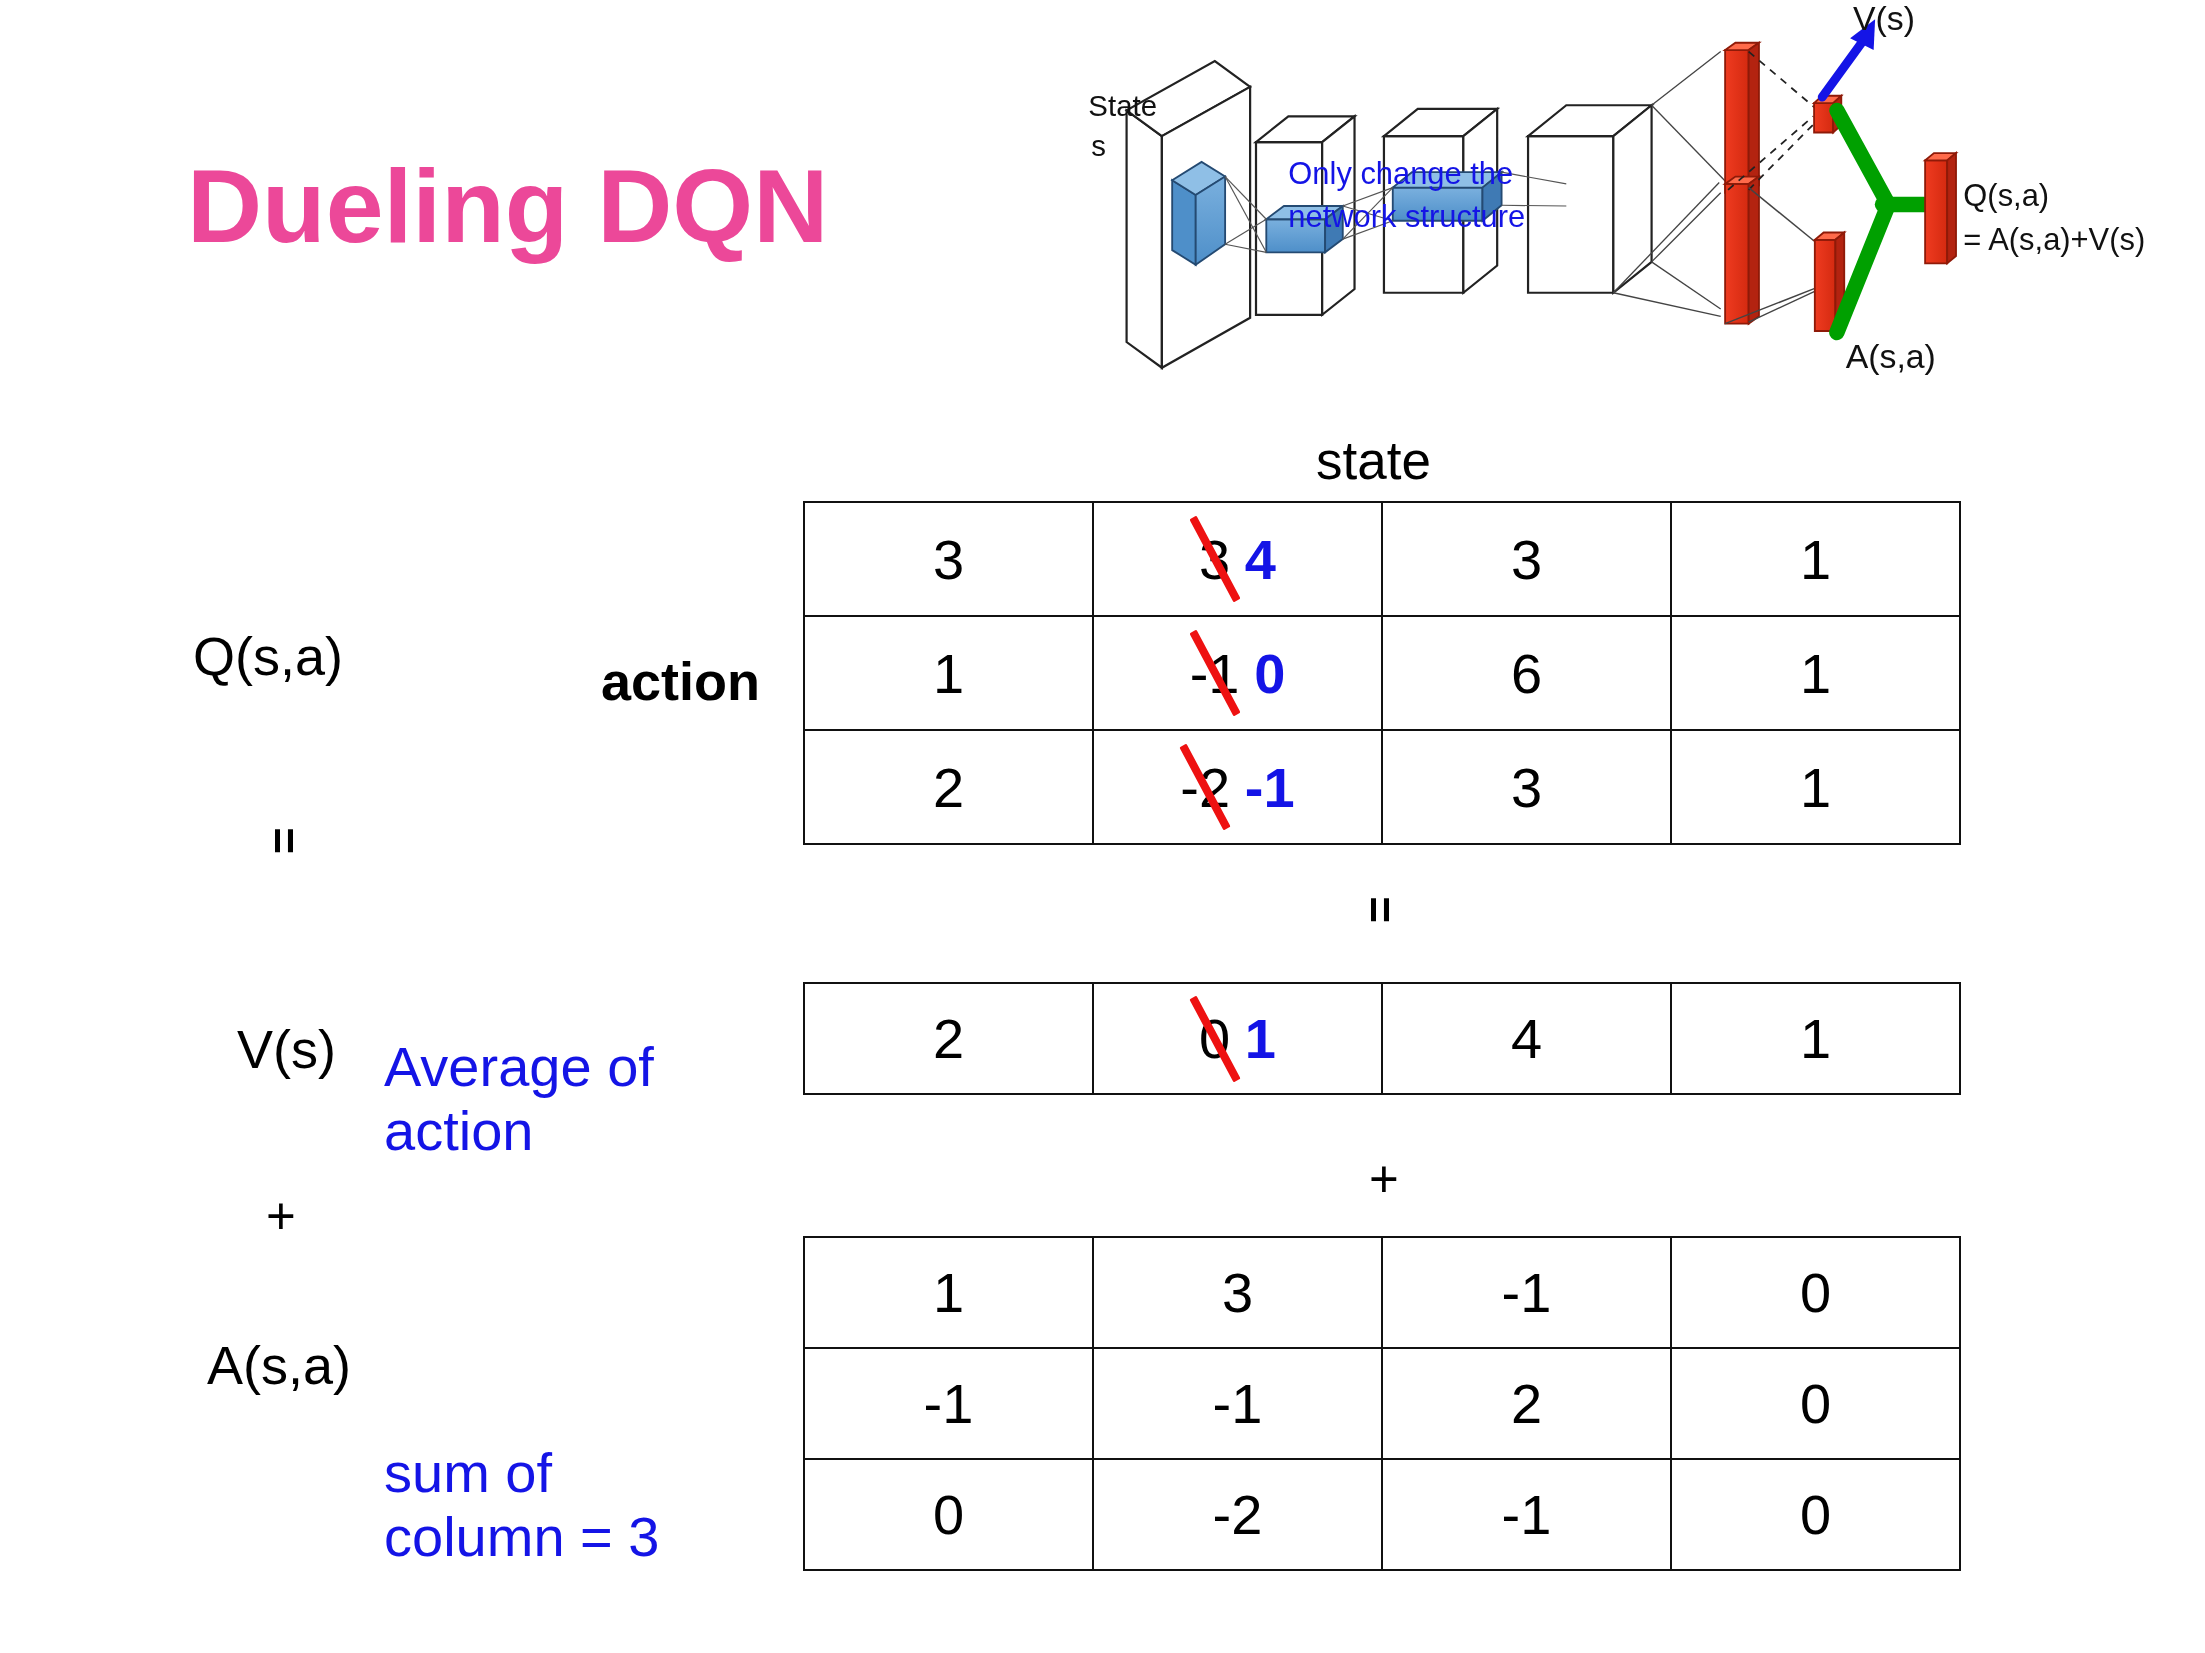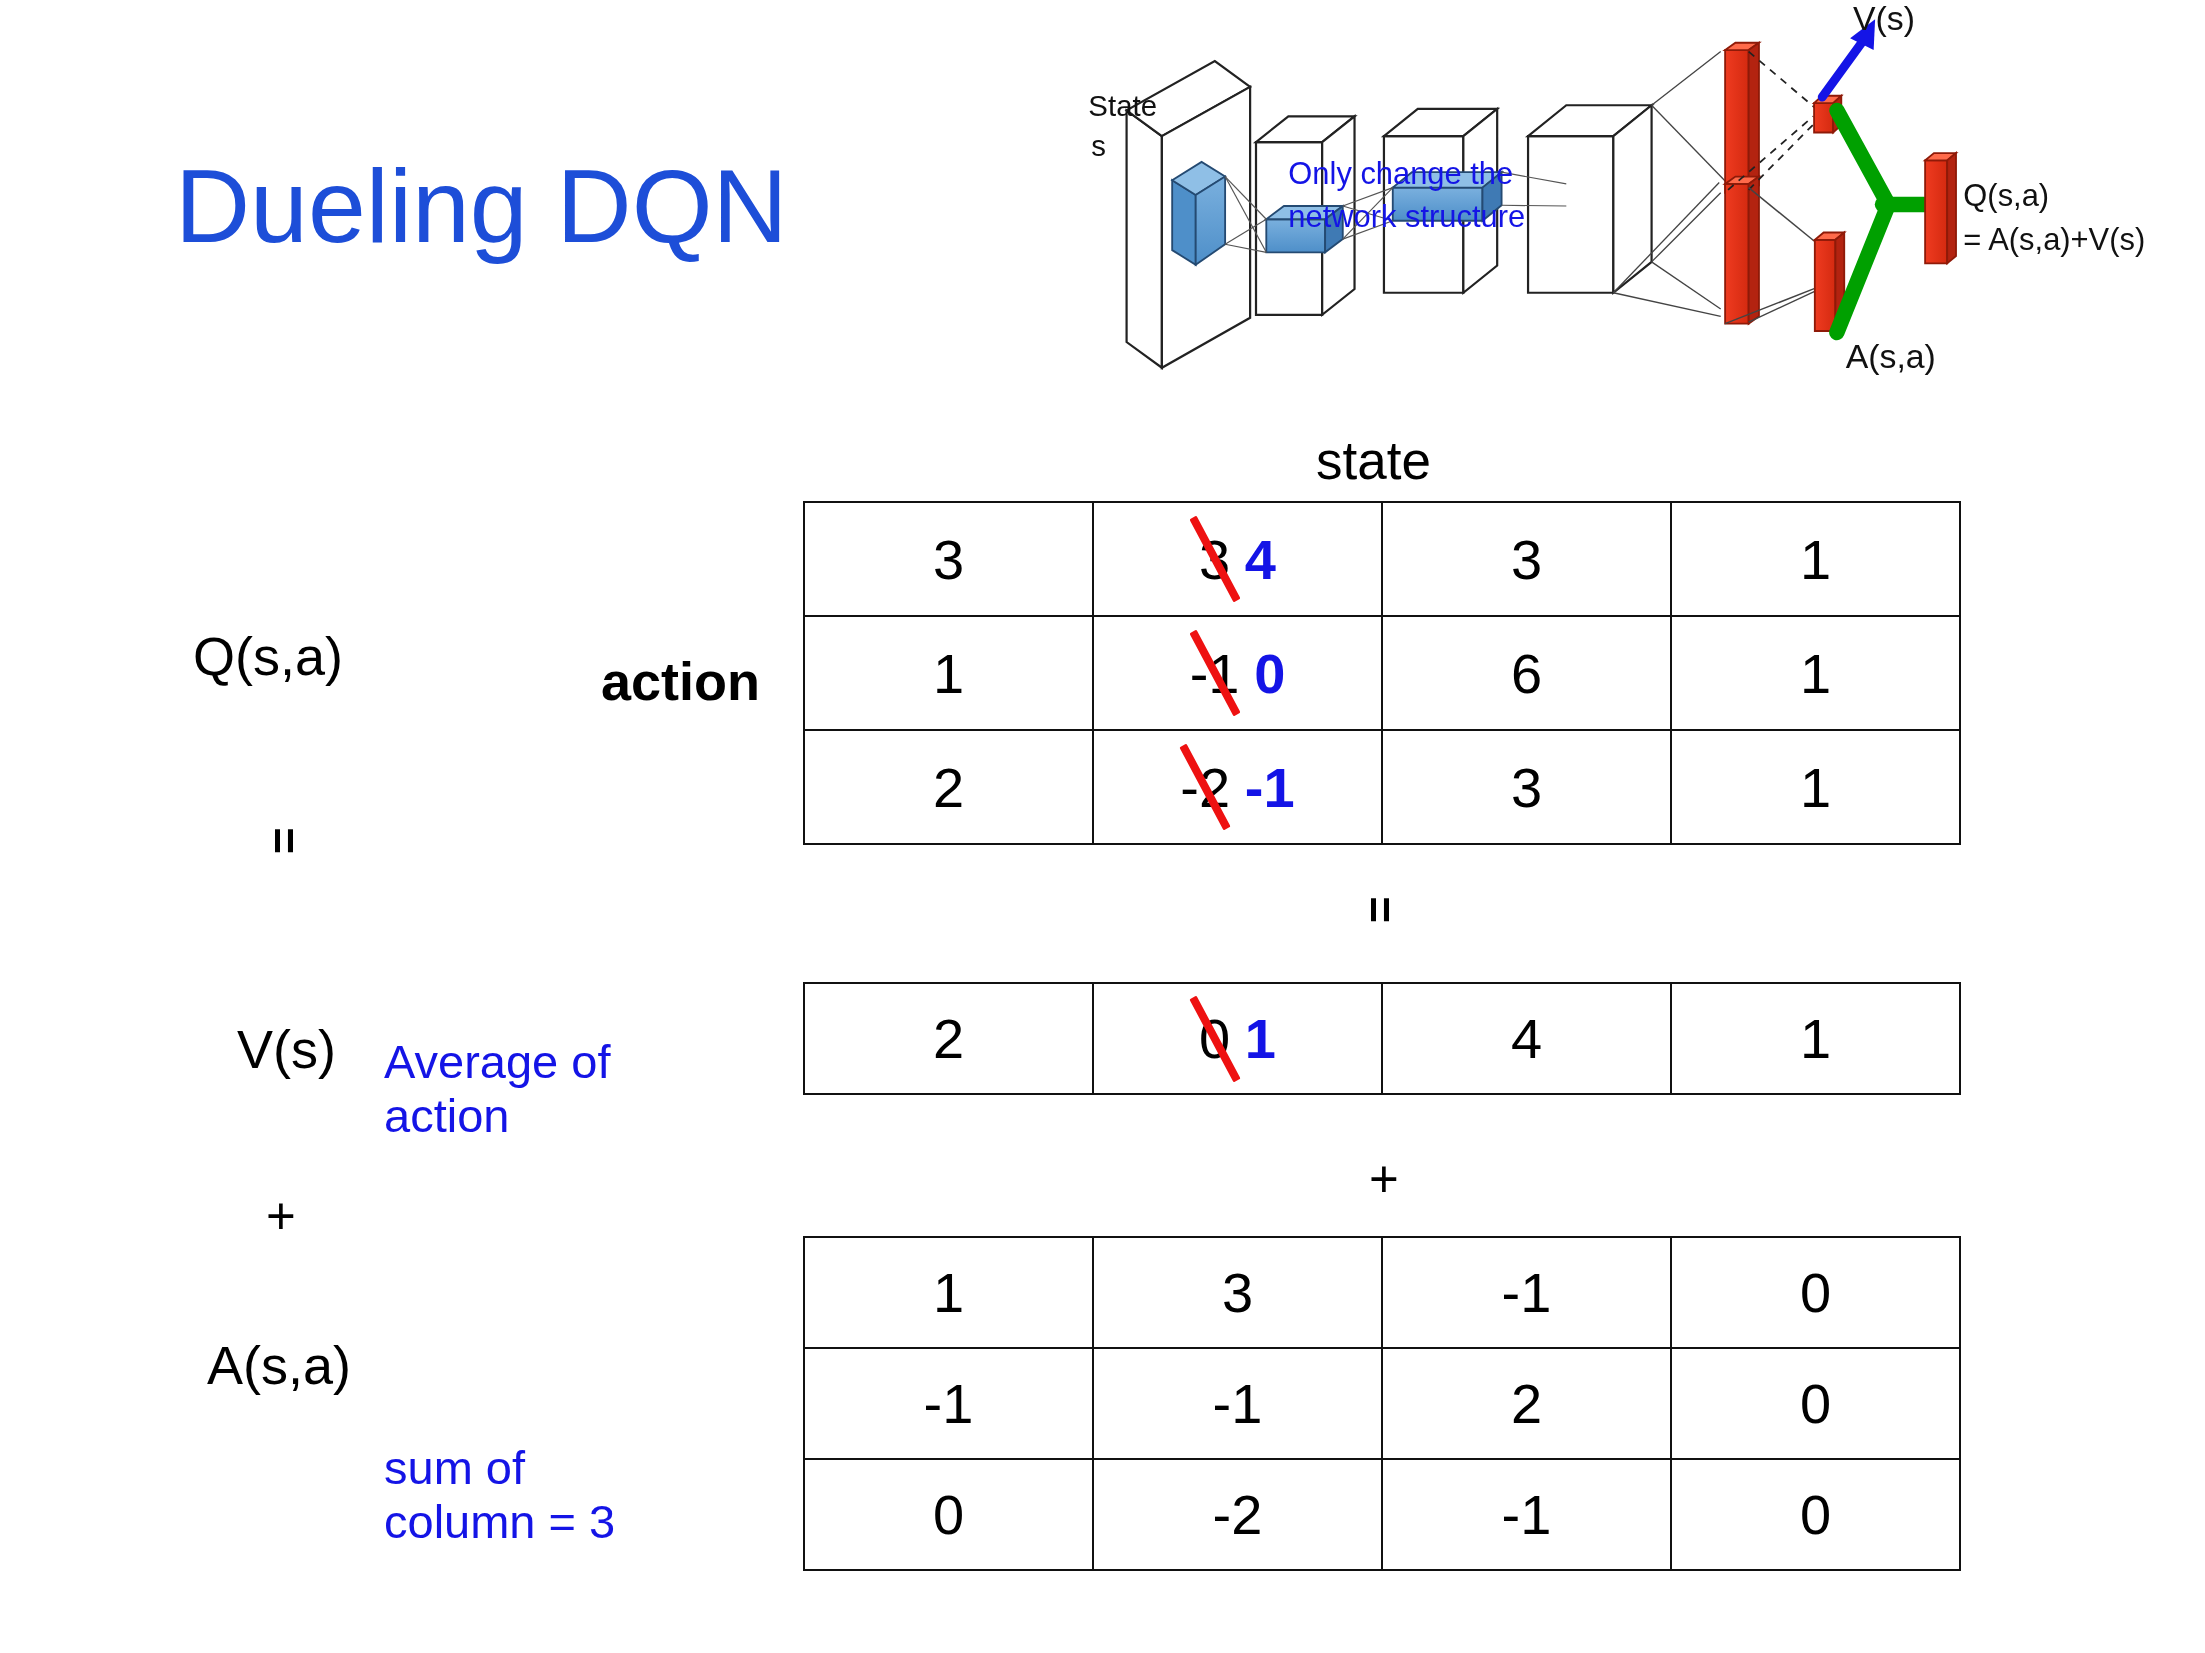--- a/index.html
+++ b/index.html
@@ -6,39 +6,39 @@
   body{
     width:2205px;height:1654px;background:#ffffff;overflow:hidden;
     font-family:"Liberation Sans","DejaVu Sans",sans-serif;
     position:relative;
     -webkit-font-smoothing:antialiased;
   }
   .abs{position:absolute;}
 
   
   #slide-title{
-    left:175px;top:154px;
+    left:187px;top:154px;
     font-size:104px;line-height:1;
-    font-weight:400;color:#1d4ed8;
+    font-weight:700;color:#ec4899;
     letter-spacing:0px;
     white-space:nowrap;
   }
 
   
   #network-diagram{left:1081px;top:0px;width:1125px;height:412px;}
   #network-diagram svg{display:block;}
   .diag-txt{font-family:"Liberation Sans",sans-serif;fill:#111;}
   .diag-blue{fill:#1414e6;}
 
   
   .big-label{
     font-size:54px;color:#000;white-space:nowrap;font-weight:400;line-height:1;
   }
   .blue-note{
-    color:#1414e6;font-size:47px;line-height:1.14;font-weight:400;
+    color:#1414e6;font-size:56px;line-height:1.14;font-weight:400;
   }
   .op-sign{
     font-size:51px;color:#000;font-weight:400;line-height:1;
   }
   .eq-rot{
     font-size:46px;color:#000;font-weight:700;line-height:1;
     transform:rotate(90deg);transform-origin:center center;
     letter-spacing:-1.5px;
   }
 

